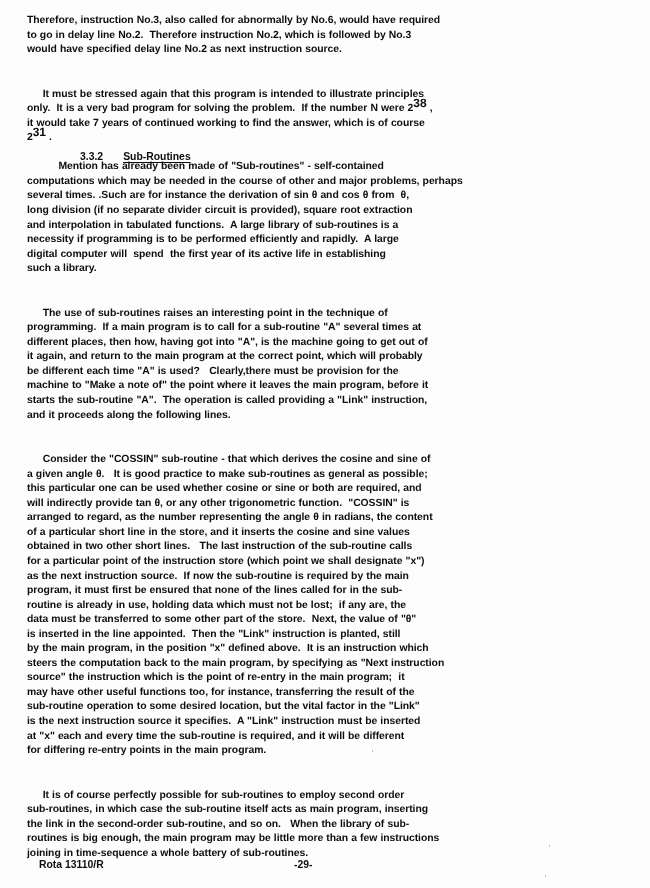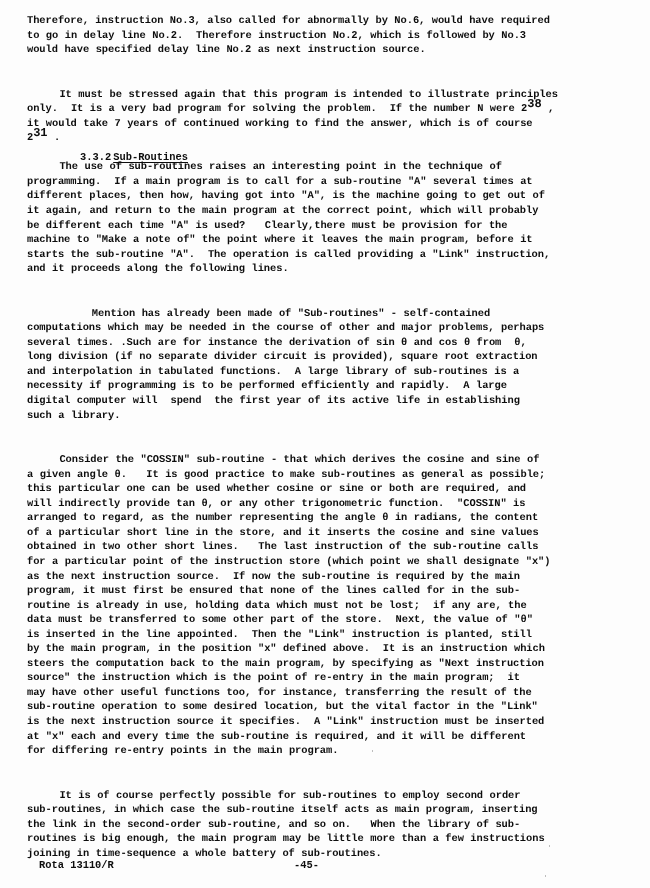--- a/index.html
+++ b/index.html
@@ -7,21 +7,21 @@
     margin: 0;
     padding: 0;
     background: #ffffff;
   }
   .page {
     position: relative;
     width: 650px;
     height: 888px;
     background: #fdfdfd;
     overflow: hidden;
-    font-family: Liberation Mono, monospace;
+    font-family: Liberation Sans, sans-serif;
     color: #0d0d0d;
   }
   
   .body-block {
     position: absolute;
     left: 27px;
     top: 14px;
     width: 600px;
   }
   .para {
@@ -42,21 +42,21 @@
   .heading {
     position: absolute;
     left: 80px;
     top: 150px;
     font-size: 10.4px;
     line-height: 14.55px;
     font-weight: 700;
     white-space: pre;
   }
   .heading .num {
-    margin-right: 2px;
+    margin-right: 20px;
   }
   .heading .ttl {
     text-decoration: underline;
     text-underline-offset: 1.5px;
   }
   
   .heading-gap {
     height: 14.55px;
   }
   sup {
@@ -105,37 +105,37 @@
 to go in delay line No.2.  Therefore instruction No.2, which is followed by No.3
 would have specified delay line No.2 as next instruction source.</p>
 
     <p class="para"><span>     It must be stressed again that this program is intended to illustrate principles
 only.  It is a very bad program for solving the problem.  If the number N were 2</span><sup>38</sup><span> ,
 it would take 7 years of continued working to find the answer, which is of course
 2</span><sup>31</sup><span> .</span></p>
 
     <div class="heading-gap"></div>
 
+    <p class="para">          Mention has already been made of "Sub-routines" - self-contained
+computations which may be needed in the course of other and major problems, perhaps
+several times. .Such are for instance the derivation of sin θ and cos θ from  θ,
+long division (if no separate divider circuit is provided), square root extraction
+and interpolation in tabulated functions.  A large library of sub-routines is a
+necessity if programming is to be performed efficiently and rapidly.  A large
+digital computer will  spend  the first year of its active life in establishing
+such a library.</p>
+
     <p class="para">     The use of sub-routines raises an interesting point in the technique of
 programming.  If a main program is to call for a sub-routine "A" several times at
 different places, then how, having got into "A", is the machine going to get out of
 it again, and return to the main program at the correct point, which will probably
 be different each time "A" is used?   Clearly,there must be provision for the
 machine to "Make a note of" the point where it leaves the main program, before it
 starts the sub-routine "A".  The operation is called providing a "Link" instruction,
 and it proceeds along the following lines.</p>
-
-    <p class="para">          Mention has already been made of "Sub-routines" - self-contained
-computations which may be needed in the course of other and major problems, perhaps
-several times. .Such are for instance the derivation of sin θ and cos θ from  θ,
-long division (if no separate divider circuit is provided), square root extraction
-and interpolation in tabulated functions.  A large library of sub-routines is a
-necessity if programming is to be performed efficiently and rapidly.  A large
-digital computer will  spend  the first year of its active life in establishing
-such a library.</p>
 
     <p class="para">     Consider the "COSSIN" sub-routine - that which derives the cosine and sine of
 a given angle θ.   It is good practice to make sub-routines as general as possible;
 this particular one can be used whether cosine or sine or both are required, and
 will indirectly provide tan θ, or any other trigonometric function.  "COSSIN" is
 arranged to regard, as the number representing the angle θ in radians, the content
 of a particular short line in the store, and it inserts the cosine and sine values
 obtained in two other short lines.   The last instruction of the sub-routine calls
 for a particular point of the instruction store (which point we shall designate "x")
 as the next instruction source.  If now the sub-routine is required by the main
@@ -157,20 +157,20 @@
 the link in the second-order sub-routine, and so on.   When the library of sub-
 routines is big enough, the main program may be little more than a few instructions
 joining in time-sequence a whole battery of sub-routines.</p>
 
   </div>
 
   <div class="heading"><span class="num">3.3.2</span><span class="ttl">Sub-Routines</span></div>
 
   <div class="footer">
     <span class="doc-ref">Rota 13110/R</span>
-    <span class="page-num">-45-</span>
+    <span class="page-num">-29-</span>
   </div>
 
   <div class="speck" style="left:372px; top:750px;"></div>
   <div class="speck" style="left:545px; top:875px;"></div>
   <div class="speck" style="left:549px; top:845px;"></div>
 
 </div>
 
 </body></html>

